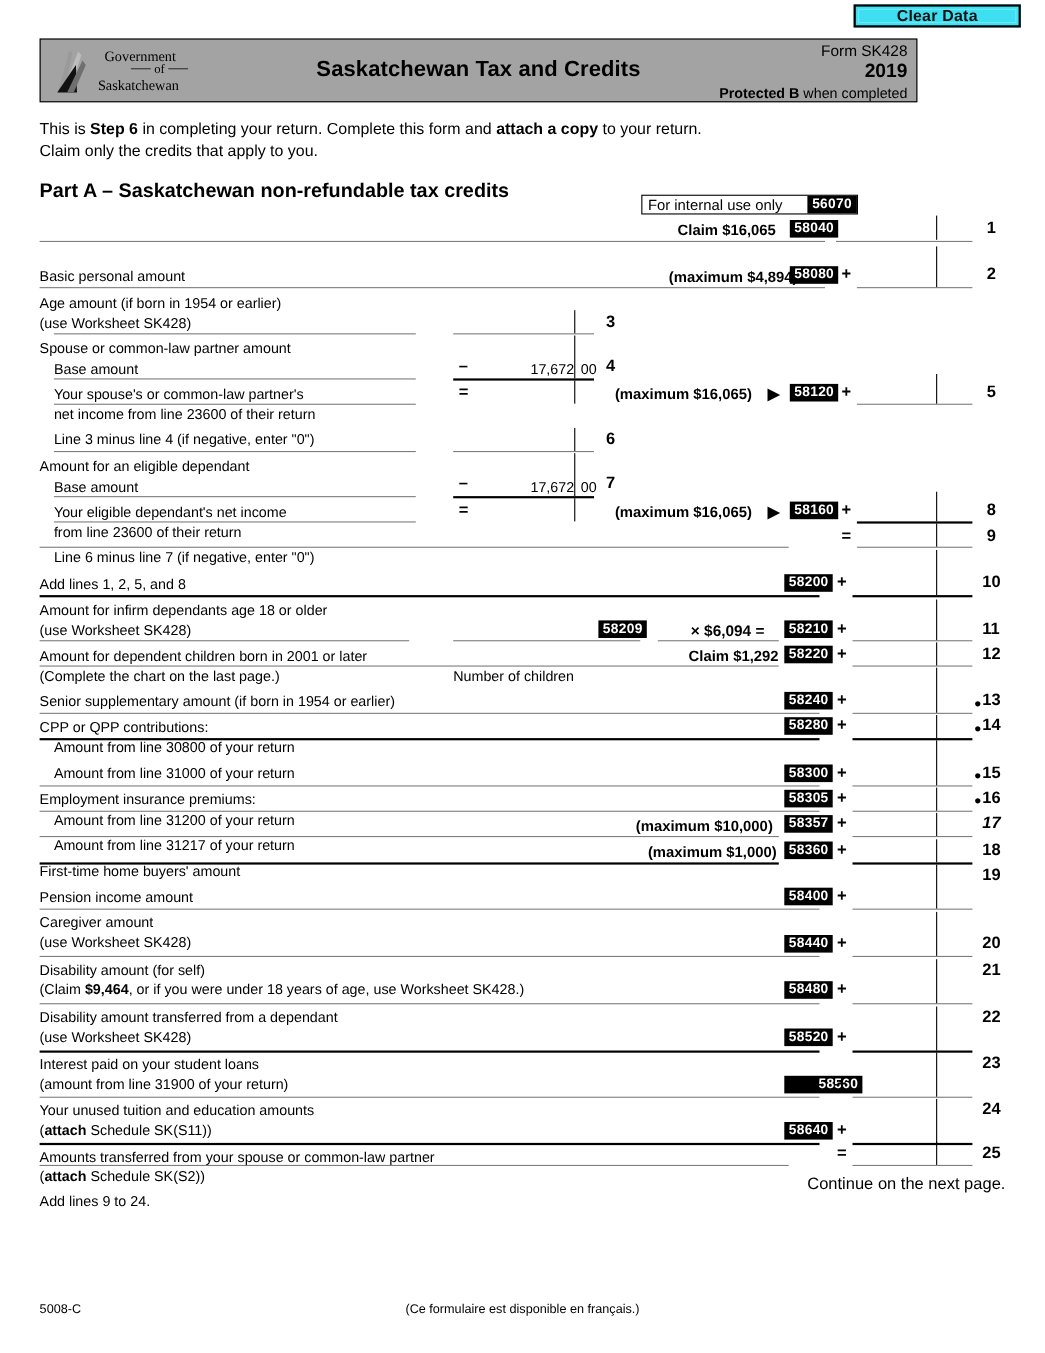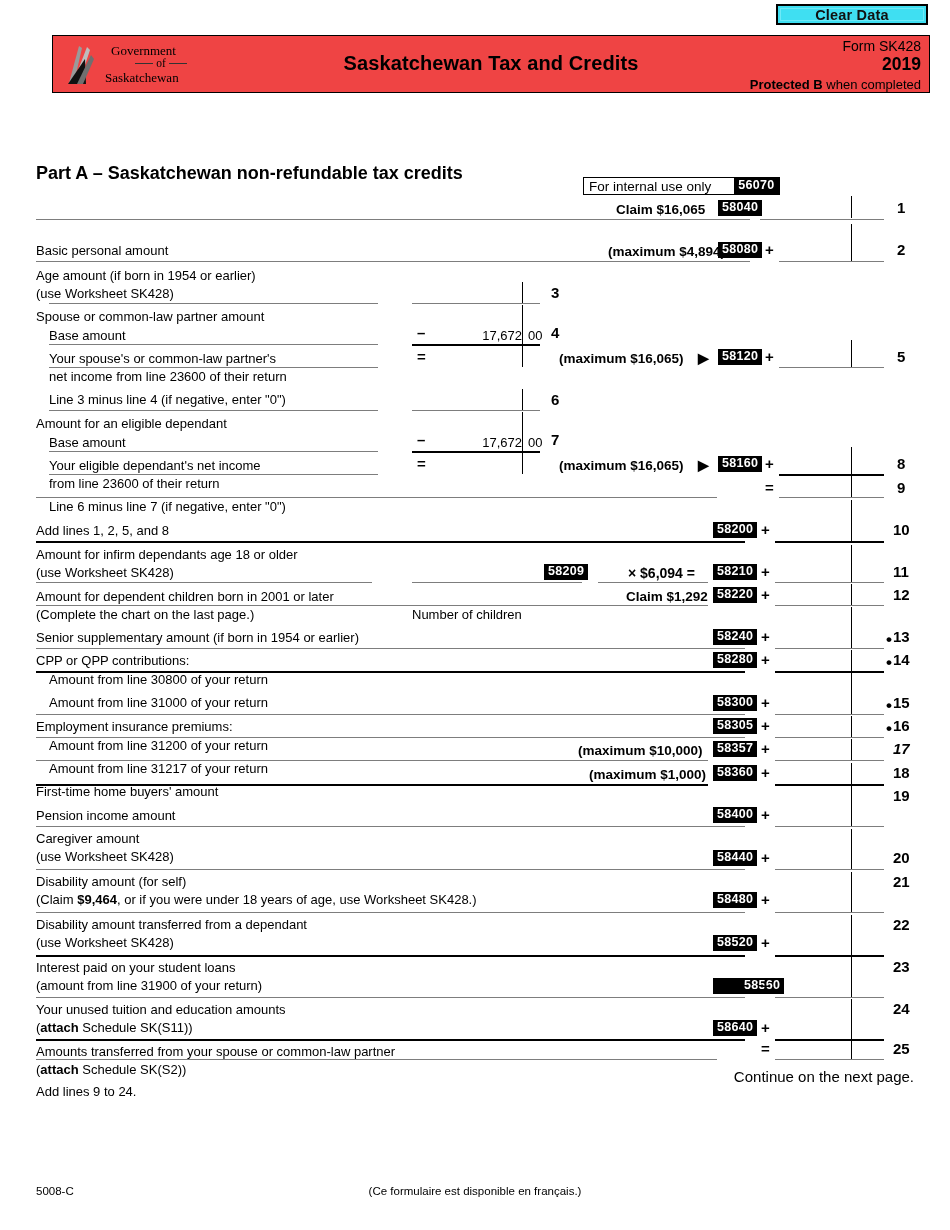--- a/index.html
+++ b/index.html
@@ -24,22 +24,22 @@
     letter-spacing:.2px;
     cursor:pointer;
   }
   .clear-btn .inner{
     position:absolute;left:2px;top:2px;right:2px;bottom:2px;
     border:1px solid #6ee9f7;pointer-events:none;
   }
 
   
   .header{
-    position:absolute;left:36px;top:35px;width:878px;height:58px;
-    border:1.5px solid #000;box-sizing:border-box;background:#ef4444;margin-left:16px;
+    position:absolute;left:36px;top:35px;width:798px;height:58px;
+    border:1.5px solid #000;box-sizing:border-box;background:#a3a3a3;
   }
   .logo{position:absolute;left:12px;top:5px;width:150px;height:47px;}
   .logo svg{position:absolute;left:0;top:2px;}
   .logo .l1{position:absolute;left:46px;top:2px;font-size:13px;font-family:"Liberation Serif",serif;}
   .logo .l2{position:absolute;left:46px;top:16px;font-size:11.5px;font-family:"Liberation Serif",serif;
             width:100px;text-align:center;}
   .logo .l2 .dash{display:inline-block;width:18px;border-top:1px solid #333;vertical-align:3px;margin:0 3px;}
   .logo .l3{position:absolute;left:40px;top:29px;font-size:13px;font-family:"Liberation Serif",serif;}
 
   .form-title{
@@ -114,20 +114,24 @@
       <div class="l3">Saskatchewan</div>
     </div>
     <div class="form-title">Saskatchewan Tax and Credits</div>
     <div class="hdr-right">
       <div class="fr1">Form SK428</div>
       <div class="fr2">2019</div>
       <div class="fr3"><b>Protected B</b><span> when completed</span></div>
     </div>
   </div>
 
+  <div class="intro">
+    <div><span>This is </span><b>Step 6</b><span> in completing your return. Complete this form and </span><b>attach a copy</b><span> to your return.</span></div>
+    <div>Claim only the credits that apply to you.</div>
+  </div>
 
   <div class="part-a">Part A – Saskatchewan non-refundable tax credits</div>
 
   <div class="iuo">
     <span class="t">For internal use only</span>
     <span class="box">56070</span>
   </div>
 
   <div class="tx" style="left:36px;top:199px;">Basic personal amount</div>
   <div class="tb" style="left:616px;top:202px;">Claim $16,065</div>

